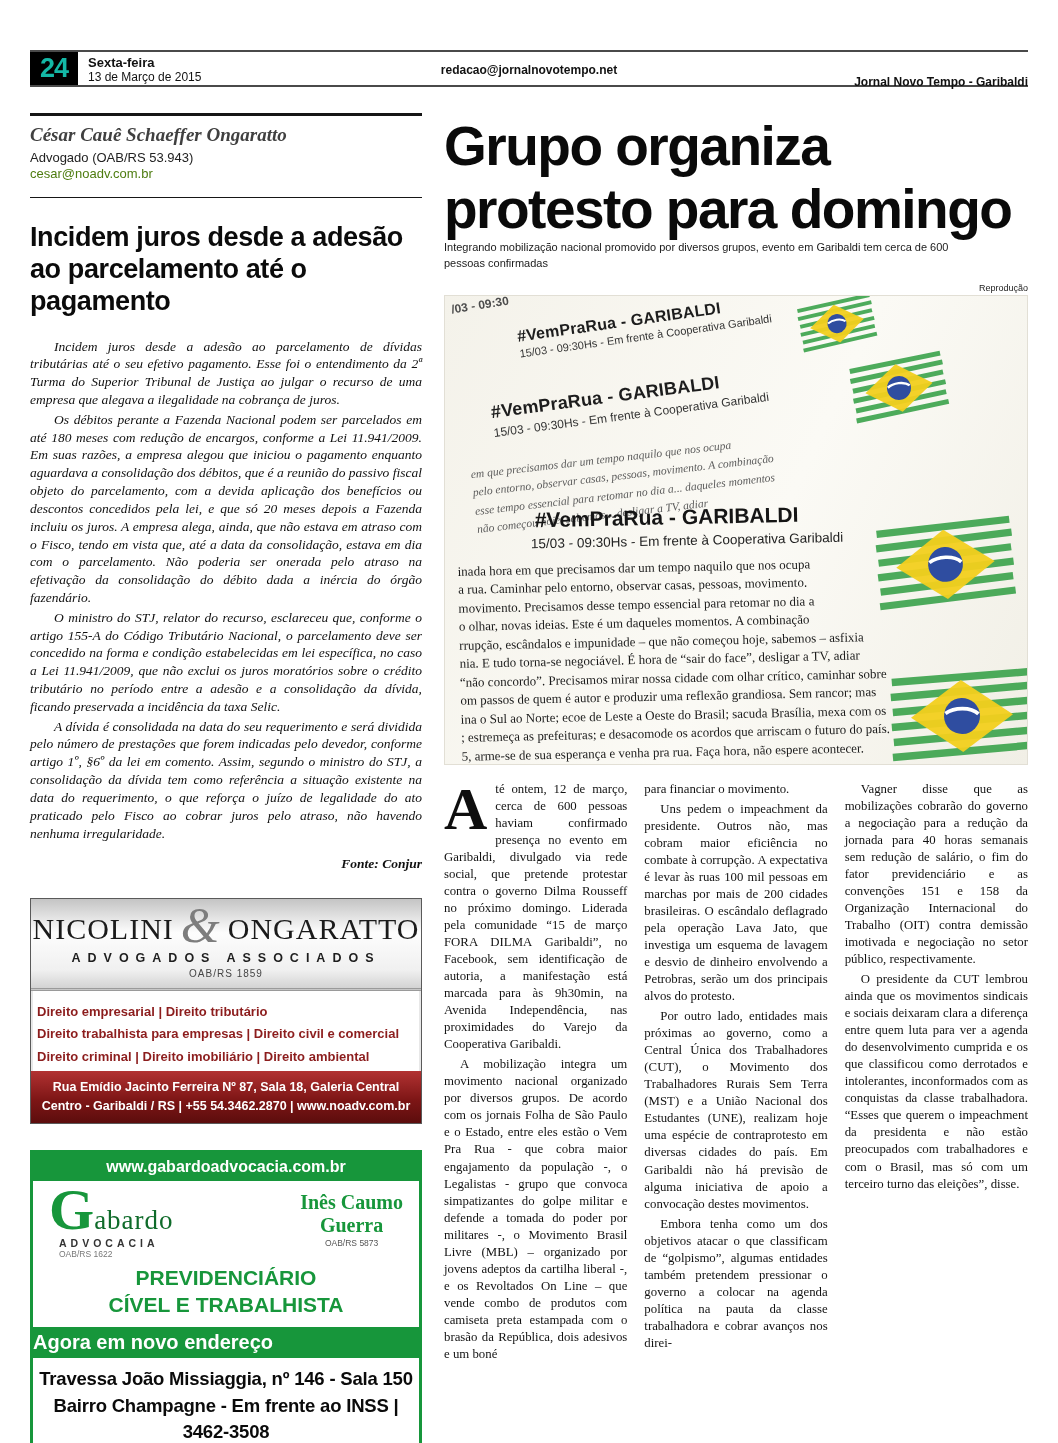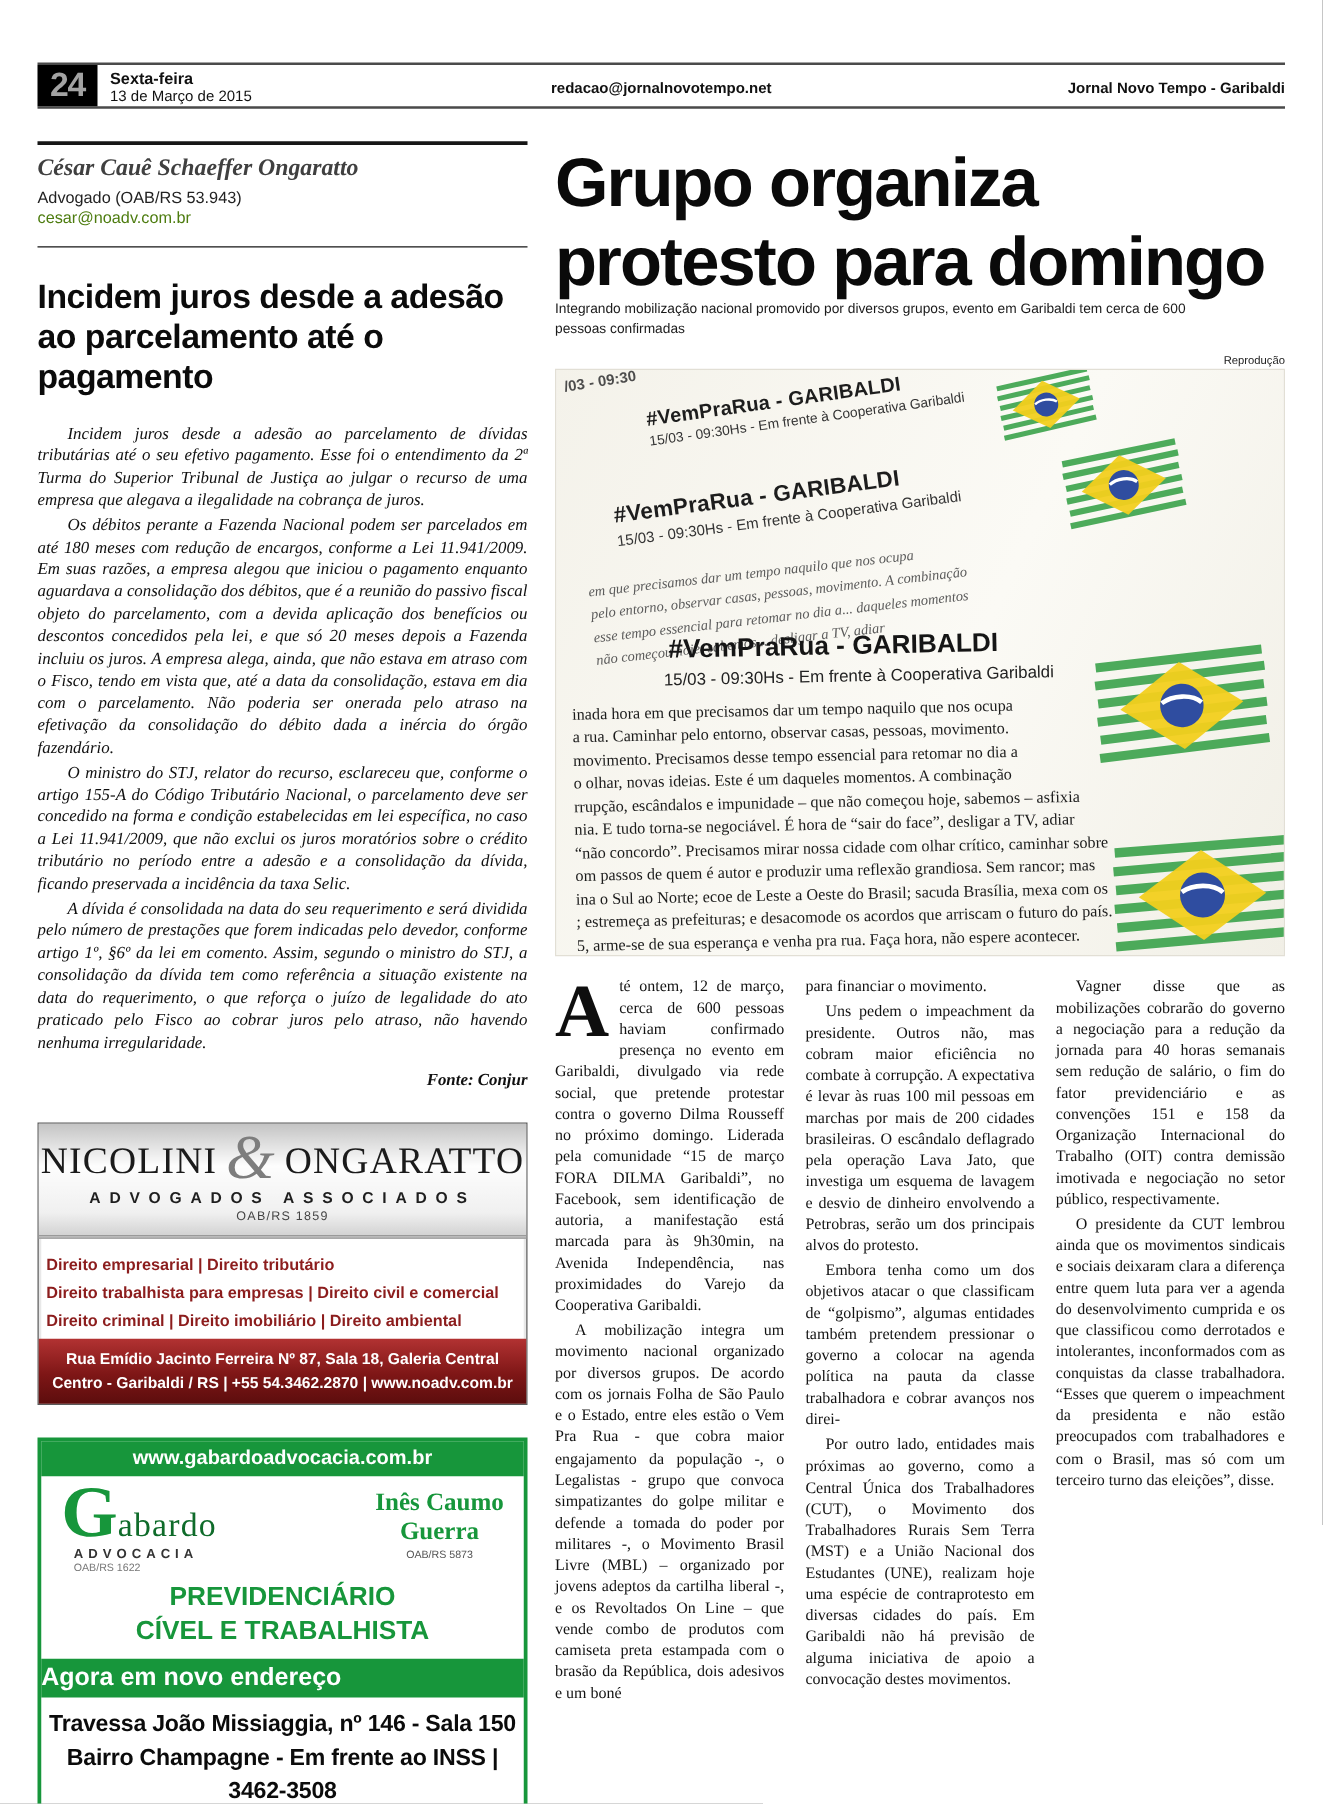--- a/index.html
+++ b/index.html
@@ -2,26 +2,26 @@
 <html><head>
 <meta charset="utf-8">
 <style>
   * { margin:0; padding:0; box-sizing:border-box; }
   html,body { background:#9a9a9a; }
   body { font-family:"Liberation Sans", sans-serif; }
   .page { width:1058px; height:1443px; background:#ffffff; margin:0 auto; position:relative; overflow:hidden; padding:0 30px; }
 
   
   .masthead { margin-top:50px; border-top:2px solid #4a4a4a; border-bottom:2px solid #4a4a4a; height:37px; display:flex; align-items:stretch; position:relative; }
-  .pagenum { background:#000; color:#a3a3a3; font-weight:bold; font-size:27px; width:48px; display:flex; align-items:center; justify-content:center; letter-spacing:-1px; }
+  .pagenum { background:#000; color:#14b8a6; font-weight:bold; font-size:27px; width:48px; display:flex; align-items:center; justify-content:center; letter-spacing:-1px; }
   .dateblock { padding:4px 0 0 10px; line-height:1.15; }
   .m-day { font-weight:bold; font-size:13px; color:#111; }
   .m-date { font-size:12px; color:#111; }
   .m-email { position:absolute; left:50%; transform:translateX(-50%); top:11px; font-size:12px; font-weight:bold; color:#111; }
-  .m-journal { position:absolute; right:0; top:11px; font-size:12px; font-weight:bold; color:#111; }
+  .m-journal { position:absolute; right:0; top:23px; font-size:12px; font-weight:bold; color:#111; }
 
   
   .content { display:flex; gap:22px; margin-top:26px; }
   .leftcol { width:392px; flex:none; }
   .maincol { flex:1; min-width:0; }
 
   
   .byline { border-top:3px solid #161616; border-bottom:1px solid #161616; padding:8px 0 16px; }
   .b-name { font-family:"Liberation Serif", serif; font-style:italic; font-weight:bold; font-size:19px; color:#404040; }
   .b-role { font-size:13px; color:#222; margin-top:4px; }
@@ -282,22 +282,22 @@
       </figure>
 
       <div class="body3">
         <div class="bcol">
           <p class="nofirst"><span class="dropcap">A</span><span>té ontem, 12 de março, cerca de 600 pessoas haviam confirmado presença no evento em Garibaldi, divulgado via rede social, que pretende protestar contra o governo Dilma Rousseff no próximo domingo. Liderada pela comunidade “15 de março FORA DILMA Garibaldi”, no Facebook, sem identificação de autoria, a manifestação está marcada para às 9h30min, na Avenida Independência, nas proximidades do Varejo da Cooperativa Garibaldi.</span></p>
           <p>A mobilização integra um movimento nacional organizado por diversos grupos. De acordo com os jornais Folha de São Paulo e o Estado, entre eles estão o Vem Pra Rua - que cobra maior engajamento da população -, o Legalistas - grupo que convoca simpatizantes do golpe militar e defende a tomada do poder por militares -, o Movimento Brasil Livre (MBL) – organizado por jovens adeptos da cartilha liberal -, e os Revoltados On Line – que vende combo de produtos com camiseta preta estampada com o brasão da República, dois adesivos e um boné</p>
         </div>
         <div class="bcol">
           <p class="nofirst">para financiar o movimento.</p>
           <p>Uns pedem o impeachment da presidente. Outros não, mas cobram maior eficiência no combate à corrupção. A expectativa é levar às ruas 100 mil pessoas em marchas por mais de 200 cidades brasileiras. O escândalo deflagrado pela operação Lava Jato, que investiga um esquema de lavagem e desvio de dinheiro envolvendo a Petrobras, serão um dos principais alvos do protesto.</p>
+          <p>Por outro lado, entidades mais próximas ao governo, como a Central Única dos Trabalhadores (CUT), o Movimento dos Trabalhadores Rurais Sem Terra (MST) e a União Nacional dos Estudantes (UNE), realizam hoje uma espécie de contraprotesto em diversas cidades do país. Em Garibaldi não há previsão de alguma iniciativa de apoio a convocação destes movimentos.</p>
           <p>Embora tenha como um dos objetivos atacar o que classificam de “golpismo”, algumas entidades também pretendem pressionar o governo a colocar na agenda política na pauta da classe trabalhadora e cobrar avanços nos direi-</p>
-          <p>Por outro lado, entidades mais próximas ao governo, como a Central Única dos Trabalhadores (CUT), o Movimento dos Trabalhadores Rurais Sem Terra (MST) e a União Nacional dos Estudantes (UNE), realizam hoje uma espécie de contraprotesto em diversas cidades do país. Em Garibaldi não há previsão de alguma iniciativa de apoio a convocação destes movimentos.</p>
         </div>
         <div class="bcol">
           <p>Vagner disse que as mobilizações cobrarão do governo a negociação para a redução da jornada para 40 horas semanais sem redução de salário, o fim do fator previdenciário e as convenções 151 e 158 da Organização Internacional do Trabalho (OIT) contra demissão imotivada e negociação no setor público, respectivamente.</p>
           <p>O presidente da CUT lembrou ainda que os movimentos sindicais e sociais deixaram clara a diferença entre quem luta para ver a agenda do desenvolvimento cumprida e os que classificou como derrotados e intolerantes, inconformados com as conquistas da classe trabalhadora. “Esses que querem o impeachment da presidenta e não estão preocupados com trabalhadores e com o Brasil, mas só com um terceiro turno das eleições”, disse.</p>
         </div>
       </div>
 
     </main>
   </div>
 </div>

